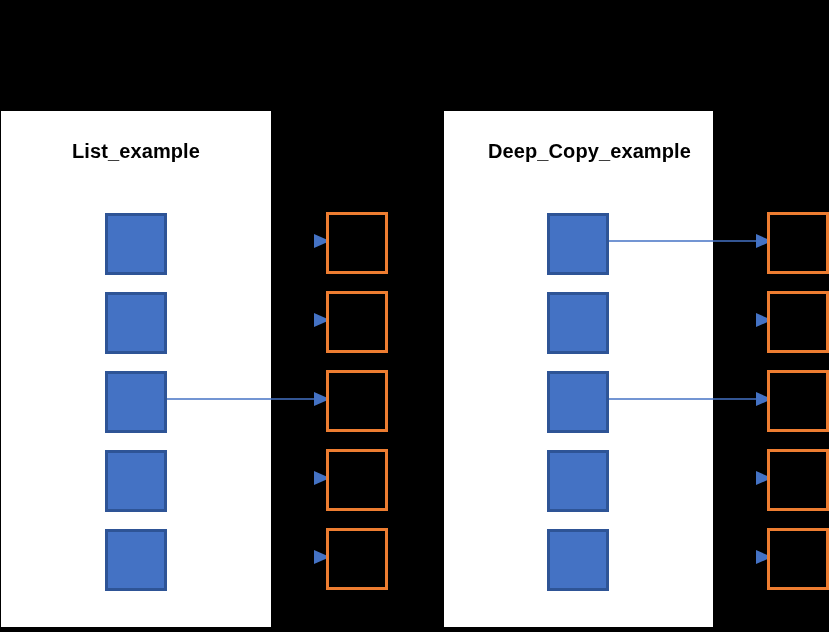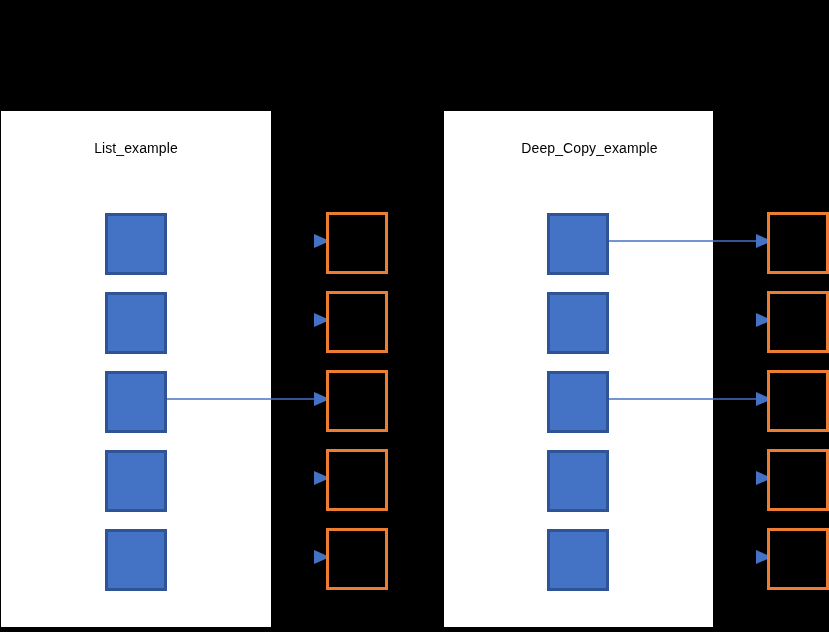--- a/index.html
+++ b/index.html
@@ -34,23 +34,23 @@
     top: 111px;
     width: 269px;
     height: 516px;
   }
   .panel-title {
     position: absolute;
     width: 100%;
     top: 30px;
     text-align: center;
     color: #000000;
-    font-size: 14px;
+    font-size: 20px;
     font-family: "Liberation Sans", sans-serif;
-    font-weight: 400;
+    font-weight: 700;
     letter-spacing: 0.1px;
     white-space: nowrap;
     line-height: 1;
   }
   #panel-deepcopy .panel-title {
     padding-left: 22px;
     box-sizing: border-box;
   }
   .src-box {
     position: absolute;

